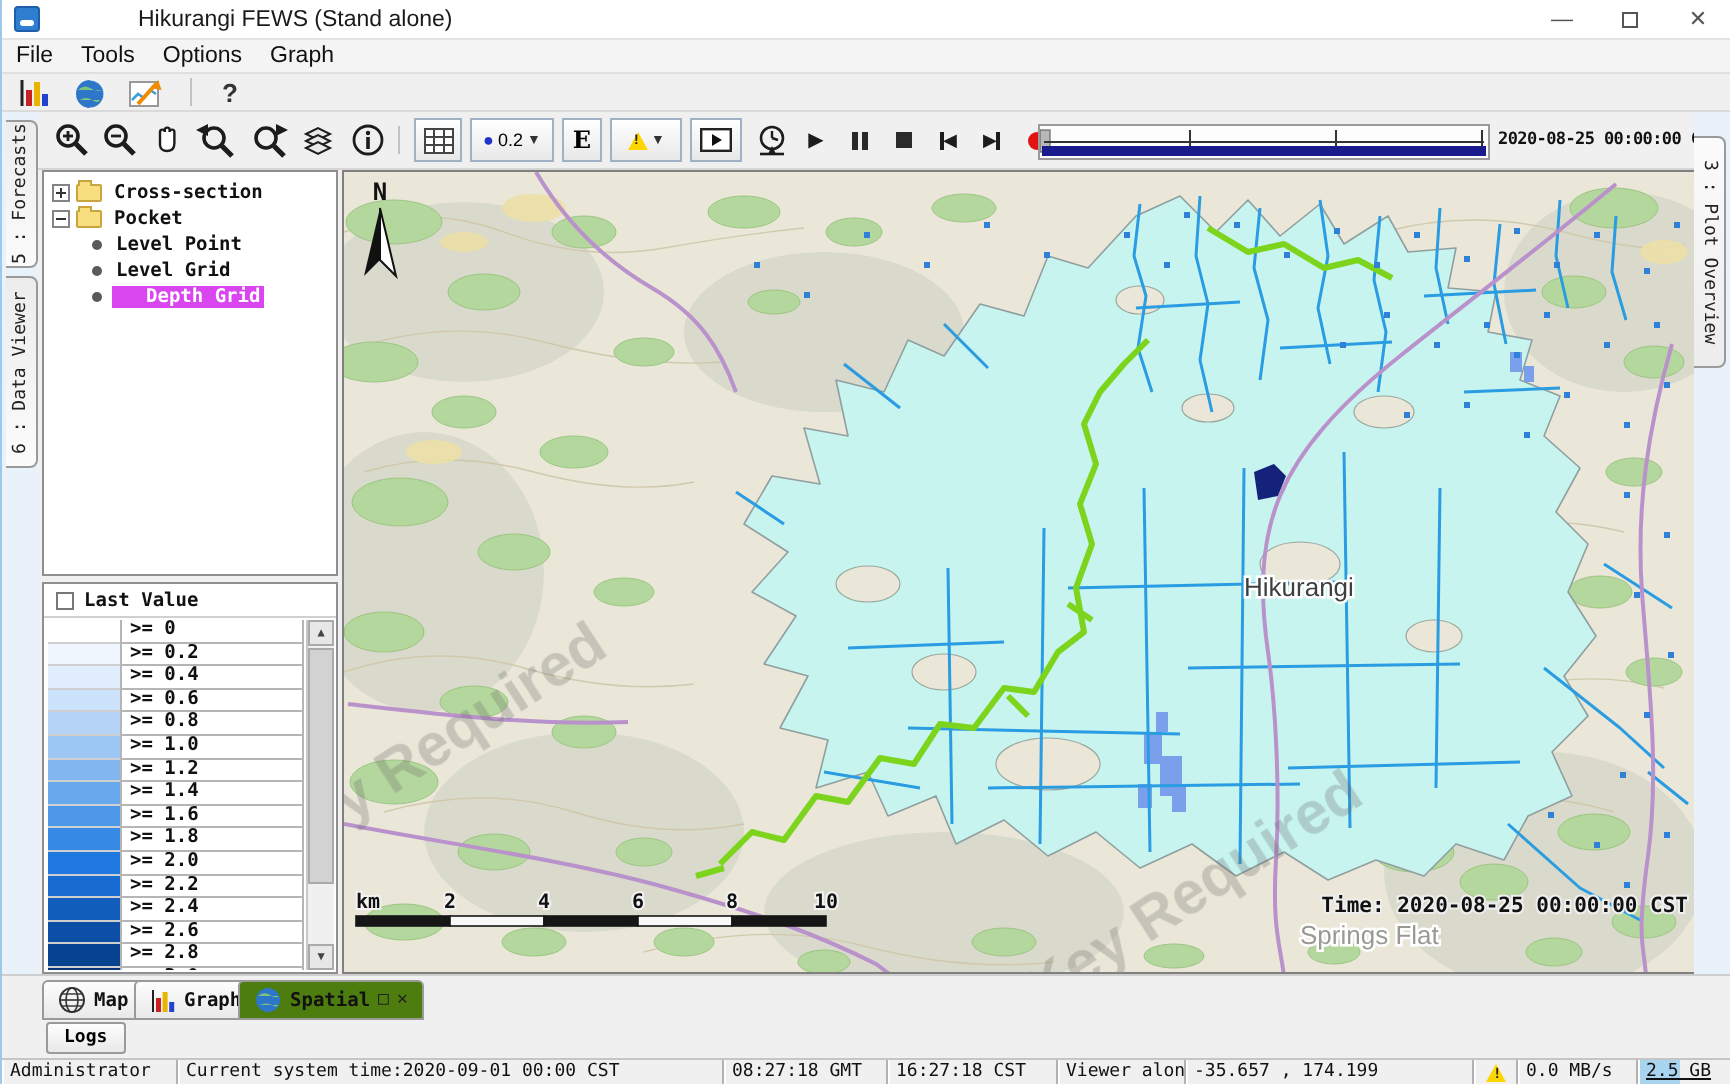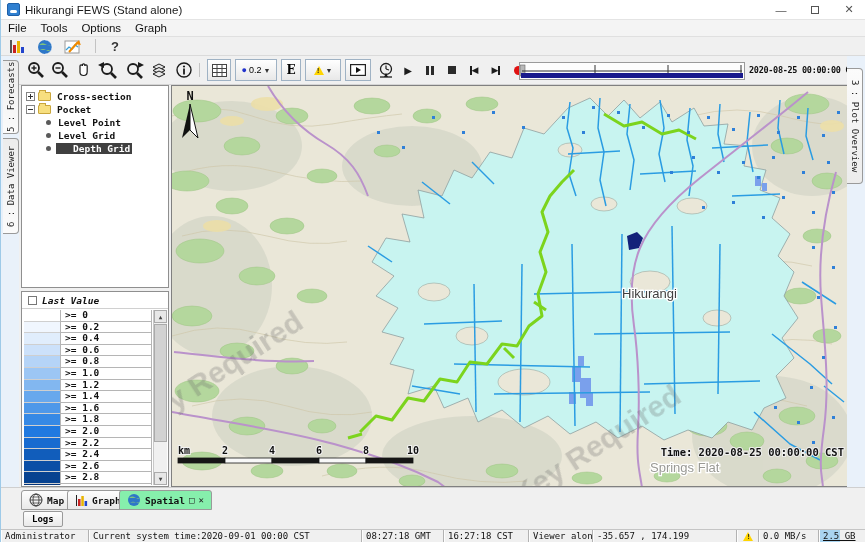--- a/index.html
+++ b/index.html
@@ -1,21 +1,21 @@
 <!DOCTYPE html>
 <html><head>
 <meta charset="utf-8">
 <style>
   * { margin:0; padding:0; box-sizing:border-box; }
   html,body { width:865px; height:542px; overflow:hidden; }
   body { font-family:"Liberation Sans", sans-serif; background:#f0f0f0; position:relative; }
   #app { position:absolute; inset:0; width:865px; height:542px; background:#f0f0f0; border-left:1px solid #9ecae8; }
 
   
-  #titlebar { position:absolute; left:0; top:0; width:865px; height:20px; background:#ffffff; display:flex; align-items:center; border-bottom:1px solid #e4e4e4; }
+  #titlebar { position:absolute; left:0; top:0; width:865px; height:20px; background:#ffffff; display:flex; align-items:center; border-bottom:1px solid #e4e4e4;gap:44px; }
   #app-icon { width:13px; height:13px; margin:0 5px 0 6px; background:#2f7fd0; border:1px solid #1d5fa8; border-radius:2px; position:relative; }
   #app-icon::after { content:""; position:absolute; left:2px; right:2px; top:6px; height:3px; background:#fff; border-radius:2px; }
   #title-text { font-size:11.5px; color:#1a1a1a; }
   #win-controls { margin-left:auto; display:flex; height:100%; }
   .win-btn { width:34px; height:100%; display:flex; align-items:center; justify-content:center; font-size:11px; color:#555; }
   .maxi-box { width:8px; height:8px; border:1px solid #555; display:block; }
   
   #menubar { position:absolute; left:0; top:20px; width:865px; height:17px; background:#f4f4f4; display:flex; align-items:center; border-bottom:1px solid #e0e0e0; }
   .menu-item { font-size:11.5px; color:#111; padding:1px 7px; cursor:default; }
 
@@ -45,42 +45,42 @@
   #treepanel { position:absolute; left:20px; top:85px; width:148px; height:203px; background:#ffffff; border:1px solid #8f8f8f; font-family:"DejaVu Sans Mono", monospace; font-size:9.5px; font-weight:700; color:#111; padding-top:3px; }
   .tree-row { display:flex; align-items:center; height:12px; margin:1px 0 1px 4px; white-space:nowrap; }
   .tree-indent { width:18px; }
   .expander { width:9px; height:9px; border:1px solid #848484; background:#fff; position:relative; margin-right:3px; flex:none; }
   .expander::before, .expander.minus::before { content:""; position:absolute; left:1px; right:1px; top:3px; height:1px; background:#333; }
   .expander.plus::after { content:""; position:absolute; top:1px; bottom:1px; left:3px; width:1px; background:#333; }
   .folder { width:13px; height:9px; background:#f7df7f; border:1px solid #c9a63d; border-radius:1px; margin-right:4px; flex:none; position:relative; }
   .folder::before { content:""; position:absolute; top:-3px; left:0; width:5px; height:2px; background:#f7df7f; border:1px solid #c9a63d; border-bottom:none; }
   .bullet { width:5px; height:5px; border-radius:50%; background:#5a5a5a; margin:0 5px 0 2px; flex:none; }
   .tree-label { padding:0 2px; }
-  .tree-label.selected { background:#404040; color:#fff;padding-left:17px; }
+  .tree-label.selected { background:#d946ef; color:#fff;padding-left:17px; }
 
   
   #legendpanel { position:absolute; left:20px; top:291px; width:148px; height:196px; background:#ffffff; border:1px solid #8f8f8f; font-family:"DejaVu Sans Mono", monospace; font-size:9.5px; font-weight:700; color:#111; }
-  #legend-header { height:17px; display:flex; align-items:center; border-bottom:1px solid #d0d0d0;font-style:italic; }
+  #legend-header { height:17px; display:flex; align-items:center; border-bottom:1px solid #d0d0d0; }
   #legend-checkbox { width:9px; height:9px; border:1px solid #777; background:#fff; margin:0 5px 0 6px; flex:none; }
   #legend-body { position:absolute; top:18px; left:2px; right:16px; bottom:1px; overflow:hidden; }
   .legend-row { display:flex; height:11.6px; }
   .legend-swatch { width:36px; border-bottom:1px solid #cfcfcf; flex:none; }
   .legend-label { flex:1; background:#fff; border:1px solid #b5b5b5; border-top:none; padding-left:4px; line-height:10.5px; }
   #legend-scroll { position:absolute; top:18px; right:1px; bottom:1px; width:14px; background:#f0f0f0; border-left:1px solid #c8c8c8; }
   .scroll-btn { position:absolute; left:0; width:13px; height:13px; background:#e7e7e7; border:1px solid #aaa; font-size:6px; color:#444; display:flex; align-items:center; justify-content:center; }
   #scroll-thumb { position:absolute; left:0; top:14px; width:13px; height:118px; background:#d2d2d2; border:1px solid #aaa; }
 
   
   #mapview { position:absolute; left:170px; top:85px; width:677px; height:402px; border:1px solid #808080; background:#eae7d8; overflow:hidden; }
   #mapview svg { display:block; }
 
   
   #bottomtabs { position:absolute; left:0; top:487px; width:865px; height:23px; background:#f0f0f0; border-top:1px solid #cfcfcf; }
   .btab { position:absolute; top:2px; height:20px; border:1px solid #9a9a9a; border-radius:3px 3px 0 0; background:linear-gradient(#fdfdfd,#e9e9e9); display:flex; align-items:center; gap:4px; padding:0 7px; font-family:"DejaVu Sans Mono", monospace; font-size:9.5px; font-weight:700; color:#111; }
-  .btab.active { background:#86efac;text-align:right; }
+  .btab.active { background:#4d7c0f;text-align:right; }
   .tab-winbtn { font-size:9px; color:#222; line-height:9px; }
   #logsrow { position:absolute; left:0; top:510px; width:865px; height:19px; background:#f0f0f0; }
   #logs-btn { position:absolute; left:22px; top:1px; height:16px; padding:0 8px; border:1px solid #9a9a9a; border-radius:2px; background:linear-gradient(#fdfdfd,#e9e9e9); font-family:"DejaVu Sans Mono", monospace; font-size:9px; font-weight:700; display:flex; align-items:center; }
 
   
   #statusbar { position:absolute; left:0; top:529px; width:865px; height:13px; display:flex; font-family:"DejaVu Sans Mono", monospace; font-size:9px; color:#111; background:#f0f0f0; border-top:1px solid #c5c5c5; }
   .status-seg { height:100%; border-right:1px solid #b2b2b2; border-left:1px solid #fdfdfd; display:flex; align-items:center; padding:0 3px; white-space:nowrap; overflow:hidden; }
   .warn-tri { width:0; height:0; border-left:5px solid transparent; border-right:5px solid transparent; border-bottom:9px solid #ffd500; position:relative; }
   .warn-tri::after { content:"!"; position:absolute; left:-1.5px; top:1px; font-size:7px; font-weight:700; color:#222; }
 

